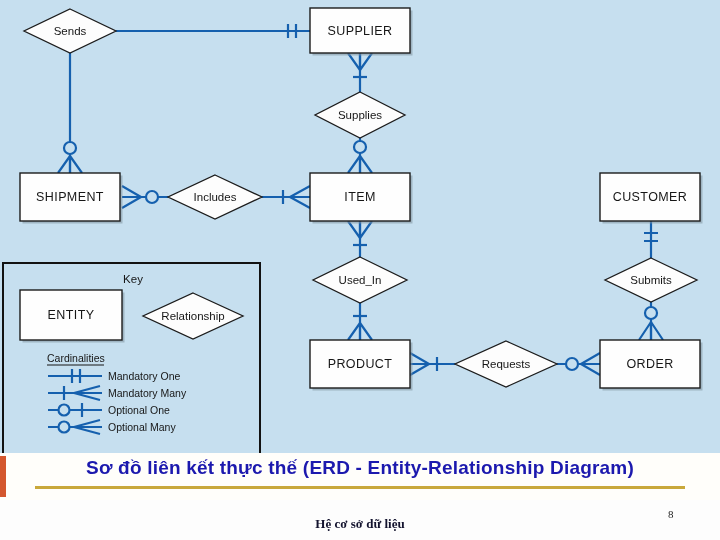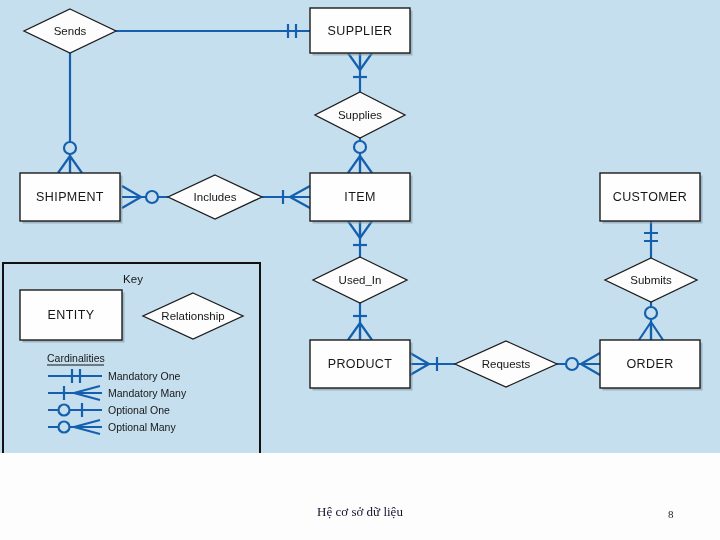--- a/index.html
+++ b/index.html
@@ -26,22 +26,22 @@
 
   
   .title-band { position:absolute; top:453px; left:0; width:720px; height:47px; background:#fffefa; }
   .accent-stripe { position:absolute; left:0; top:3px; width:6px; height:41px; background:#d4572e; }
   .slide-title { position:absolute; top:4px; left:0; width:100%; text-align:center;
                  color:#1c19ae; font-weight:bold; font-size:19px; letter-spacing:0.2px; }
   .title-underline { position:absolute; top:33px; left:35px; width:650px; height:3px; background:#c9a83a; }
 
   
   .footer-area { position:absolute; top:500px; left:0; width:720px; height:40px; background:#fdfdfd; }
-  .footer-course { position:absolute; top:4px; left:0; width:100%; text-align:center;
-                   font-family:"Liberation Serif","DejaVu Serif",serif; font-weight:normal;
+  .footer-course { position:absolute; top:16px; left:0; width:100%; text-align:center;
+                   font-family:"Liberation Serif","DejaVu Serif",serif; font-weight:bold;
                    font-size:13px; color:#13132e; }
   .page-number { position:absolute; top:8px; left:668px;
                  font-family:"Liberation Serif","DejaVu Serif",serif; font-size:11px; color:#1a1a1a; }
 </style>
 </head>
 <body>
 
 <div class="slide">
 
   <div class="diagram-area">
@@ -200,19 +200,24 @@
         <g class="conn">
           <path d="M48,427 H102"></path>
           <circle class="opt" cx="64" cy="427" r="5.5"></circle>
           <path d="M74,427 L100,420 M74,427 H100 M74,427 L100,434"></path>
         </g>
         <text class="ltext" x="108" y="431">Optional Many</text>
       </g>
     </svg>
   </div>
 
+  <div class="title-band">
+    <div class="accent-stripe"></div>
+    <div class="slide-title">Sơ đồ liên kết thực thế (ERD - Entity-Relationship Diagram)</div>
+    <div class="title-underline"></div>
+  </div>
 
   <div class="footer-area">
     <div class="footer-course">Hệ cơ sở dữ liệu</div>
     <div class="page-number">8</div>
   </div>
 
 </div>
 
 </body></html>

